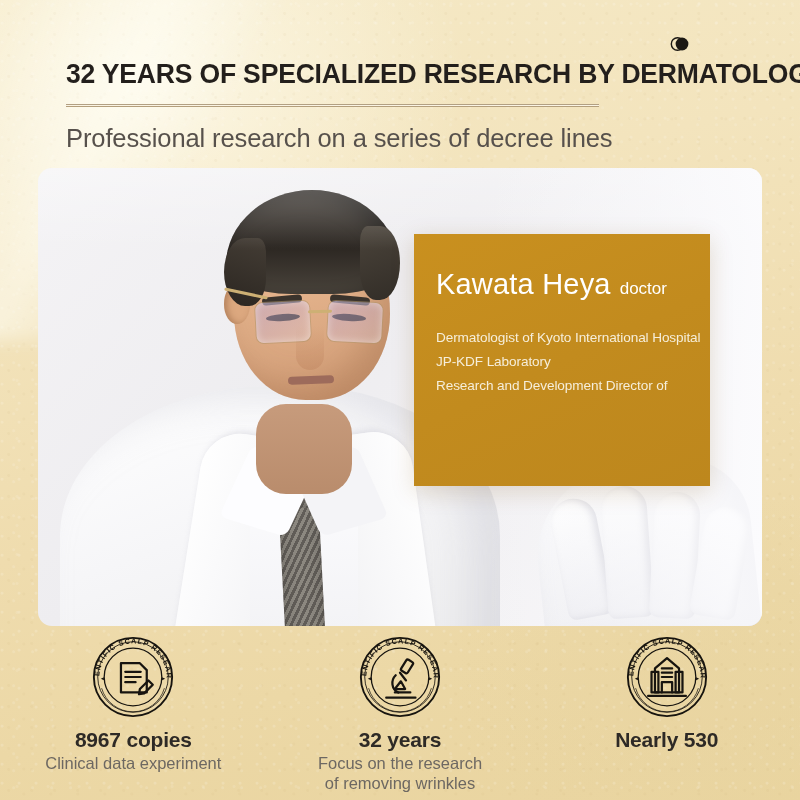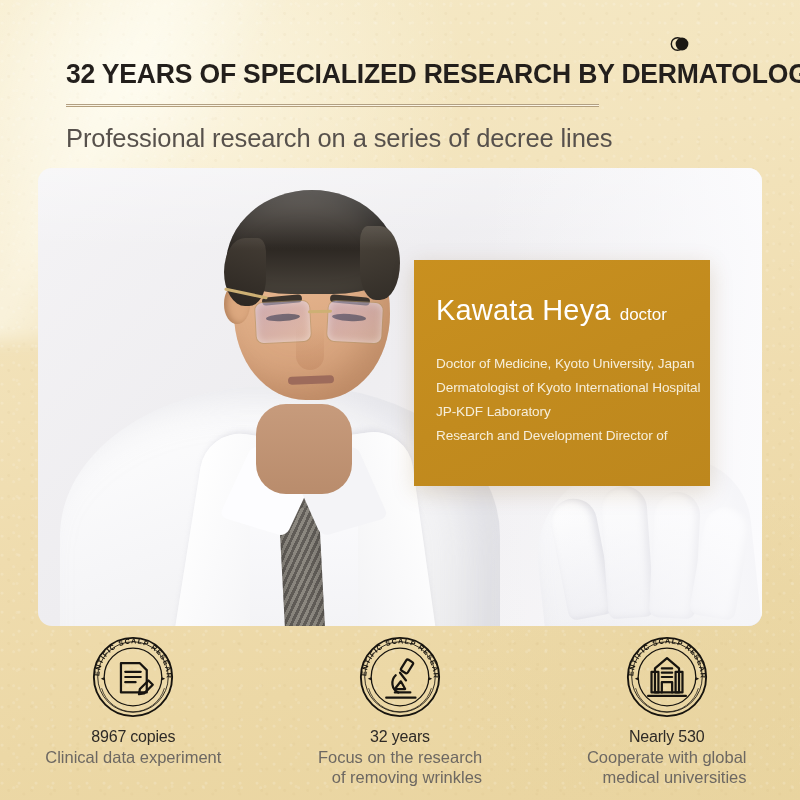--- a/index.html
+++ b/index.html
@@ -281,22 +281,22 @@
     position: absolute; inset: 0;
     pointer-events: none;
     background:
       linear-gradient(to right, rgba(255,255,255,0.0) 62%, rgba(250,250,252,0.55) 84%, rgba(252,252,254,0.85) 100%),
       linear-gradient(to bottom, rgba(255,255,255,0.35) 0%, rgba(255,255,255,0.0) 18%);
   }
 
   
   #gold-card {
     position: absolute;
-    left: 414px; top: 260px;
-    width: 296px; height: 226px;
+    left: 414px; top: 234px;
+    width: 296px; height: 252px;
     background: linear-gradient(155deg, #c9901f 0%, #c28b1e 50%, #bd871d 100%);
     box-shadow: 0 6px 22px rgba(120,80,10,0.18);
   }
   #doctor-name-row {
     position: absolute;
     left: 22px; top: 34px;
     display: flex; align-items: baseline; gap: 9px;
   }
   #doctor-name {
     font-size: 29px; font-weight: 400; color: #ffffff;
@@ -327,32 +327,32 @@
   }
   .stat {
     flex: 1;
     display: flex;
     flex-direction: column;
     align-items: center;
   }
   .seal { width: 86px; height: 86px; }
   .stat-value {
     margin-top: 8px;
-    font-size: 16px;
-    font-weight: 400;
+    font-size: 21px;
+    font-weight: 700;
     color: #2e2a26;
     letter-spacing: -0.2px;
     white-space: nowrap;
   }
   .stat-caption {
     margin-top: 1px;
     font-size: 16.5px;
     line-height: 20px;
     color: #6d6862;
-    text-align: right;
+    text-align: center;
     white-space: pre-line;
   }
 </style>
 </head>
 <body>
 
 <div id="page">
 
   <div id="texture"></div>
   <div id="sheen"></div>
@@ -404,21 +404,20 @@
     </div>
 
   </div>
 
   <div id="gold-card">
     <div id="doctor-name-row">
       <span id="doctor-name">Kawata Heya</span>
       <span id="doctor-title">doctor</span>
     </div>
     <div id="credentials">
-      <div class="cred-line">Doctor of Medicine, Kyoto University, Japan</div>
       <div class="cred-line">Dermatologist of Kyoto International Hospital</div>
       <div class="cred-line">JP-KDF Laboratory</div>
       <div class="cred-line">Research and Development Director of</div>
     </div>
   </div>
 
   <div id="stats">
 
     <div class="stat">
       <svg class="seal" viewBox="0 0 100 100" aria-hidden="true">
@@ -489,18 +488,16 @@
         <g stroke="#17140f" stroke-width="2.6" fill="none" stroke-linejoin="round" stroke-linecap="round">
           <path d="M50 28 l14 12 v28 h-28 v-28 z"></path>
           <path d="M32 44 h8 v24 h-8 z"></path>
           <path d="M60 44 h8 v24 h-8 z"></path>
           <path d="M44 40 h12 M44 45 h12 M44 50 h12"></path>
           <path d="M44 68 v-12 h12 v12"></path>
           <path d="M28 72 h44"></path>
         </g>
       </svg>
       <div class="stat-value">Nearly 530</div>
-      <div class="stat-caption">Cooperate with global
-medical universities</div>
     </div>
 
   </div>
 </div>
 
 </body></html>

